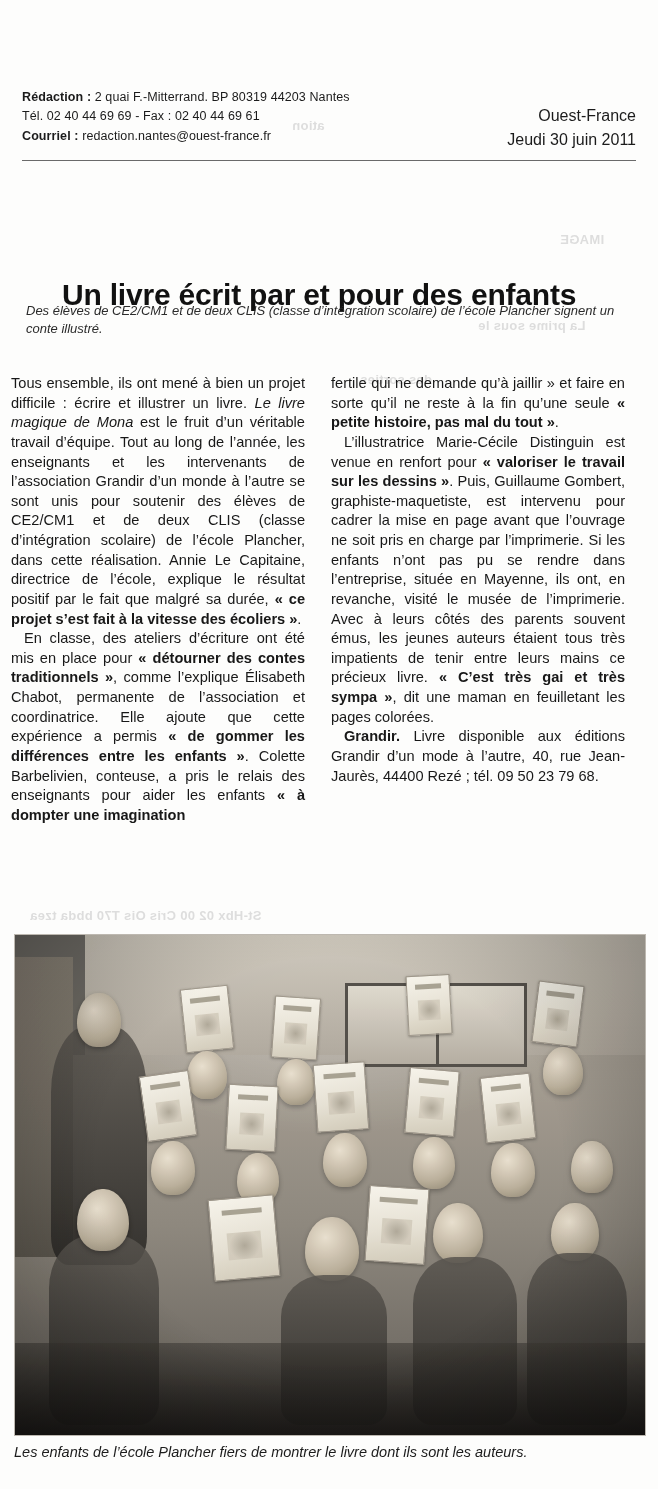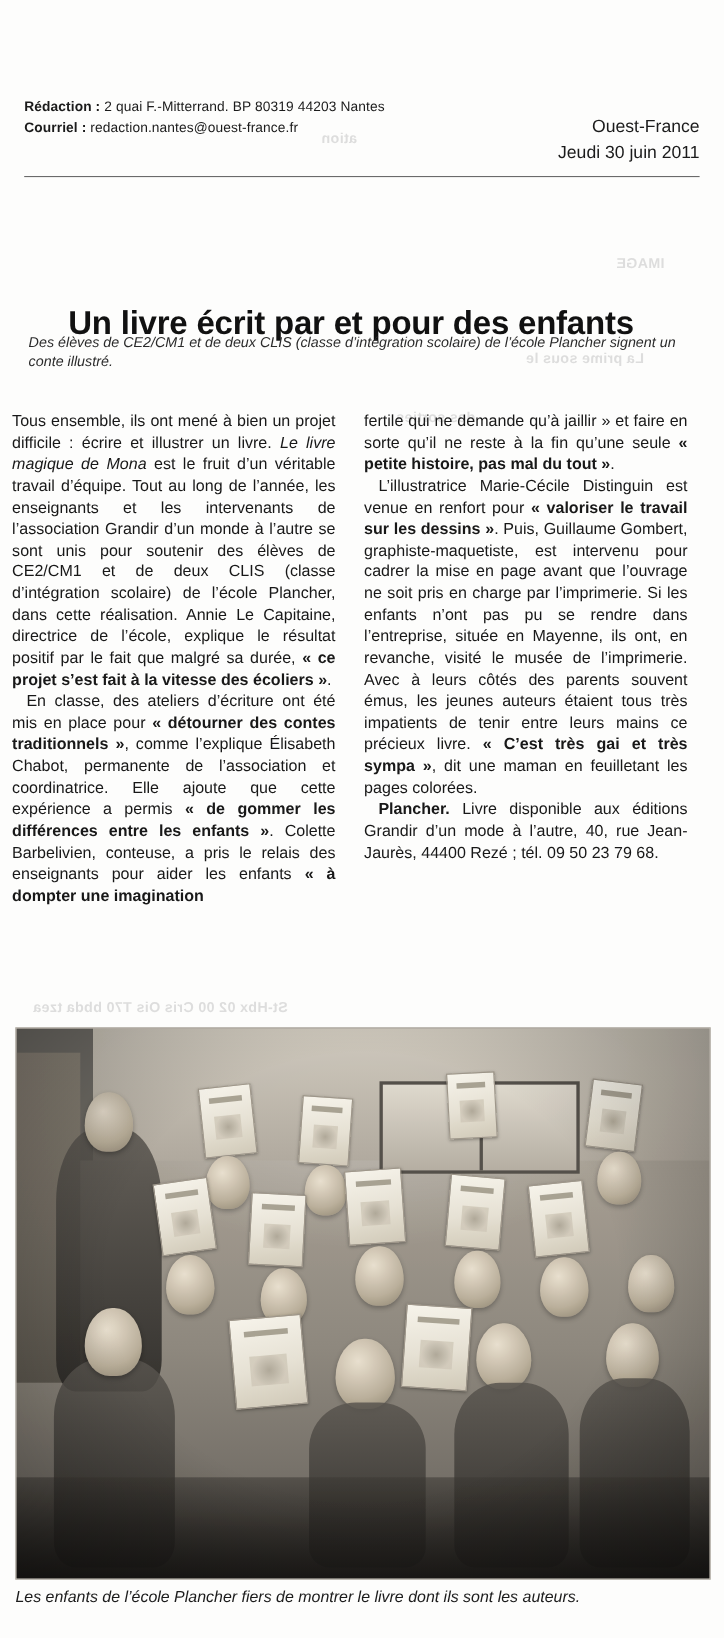--- a/index.html
+++ b/index.html
@@ -202,20 +202,21 @@
 </head>
 <body>
 
 <div class="page">
 
   <div class="masthead">
     <div class="masthead-left">
       <div>
         <span class="lbl">Rédaction :</span><span> 2 quai F.-Mitterrand. BP 80319 44203 Nantes</span>
       </div>
+      <div>Tél. 02 40 44 69 69 - Fax : 02 40 44 69 61</div>
       <div>
         <span class="lbl">Courriel :</span><span> redaction.nantes@ouest-france.fr</span>
       </div>
     </div>
     <div class="masthead-right">
       <div>Ouest-France</div>
       <div>Jeudi 30 juin 2011</div>
     </div>
   </div>
 
@@ -242,21 +243,21 @@
     </div>
 
     <div class="col">
       <p>
         <span>fertile qui ne demande qu’à jaillir » et faire en sorte qu’il ne reste à la fin qu’une seule </span><span class="b">« petite histoire, pas mal du tout »</span><span>.</span>
       </p>
       <p>
         <span>L’illustratrice Marie-Cécile Distinguin est venue en renfort pour </span><span class="b">« valoriser le travail sur les dessins »</span><span>. Puis, Guillaume Gombert, graphiste-maquetiste, est intervenu pour cadrer la mise en page avant que l’ouvrage ne soit pris en charge par l’imprimerie. Si les enfants n’ont pas pu se rendre dans l’entreprise, située en Mayenne, ils ont, en revanche, visité le musée de l’imprimerie. Avec à leurs côtés des parents souvent émus, les jeunes auteurs étaient tous très impatients de tenir entre leurs mains ce précieux livre. </span><span class="b">« C’est très gai et très sympa »</span><span>, dit une maman en feuilletant les pages colorées.</span>
       </p>
       <p class="contact">
-        <span class="b">Plancher.</span><span> Livre disponible aux éditions Grandir d’un mode à l’autre, 40, rue Jean-Jaurès, 44400 Rezé ; tél. 09 50 23 79 68.</span>
+        <span class="b">Grandir.</span><span> Livre disponible aux éditions Grandir d’un mode à l’autre, 40, rue Jean-Jaurès, 44400 Rezé ; tél. 09 50 23 79 68.</span>
       </p>
     </div>
 
   </div>
 
   <div class="photo-wrap">
     <div class="photo">
       <div class="band-top"></div>
       <div class="window"></div>
       <div class="doorframe"></div>

